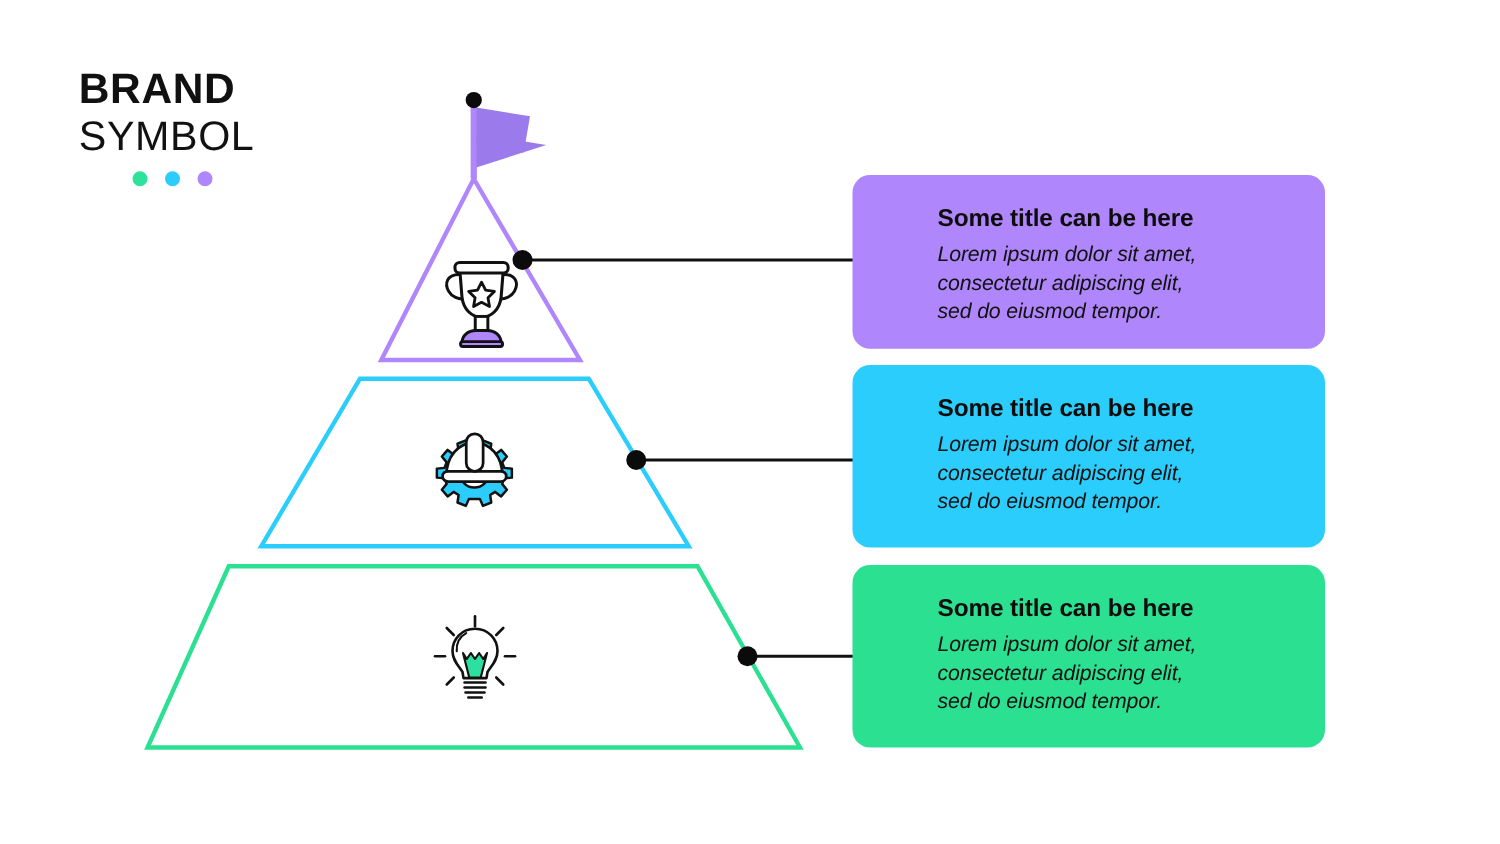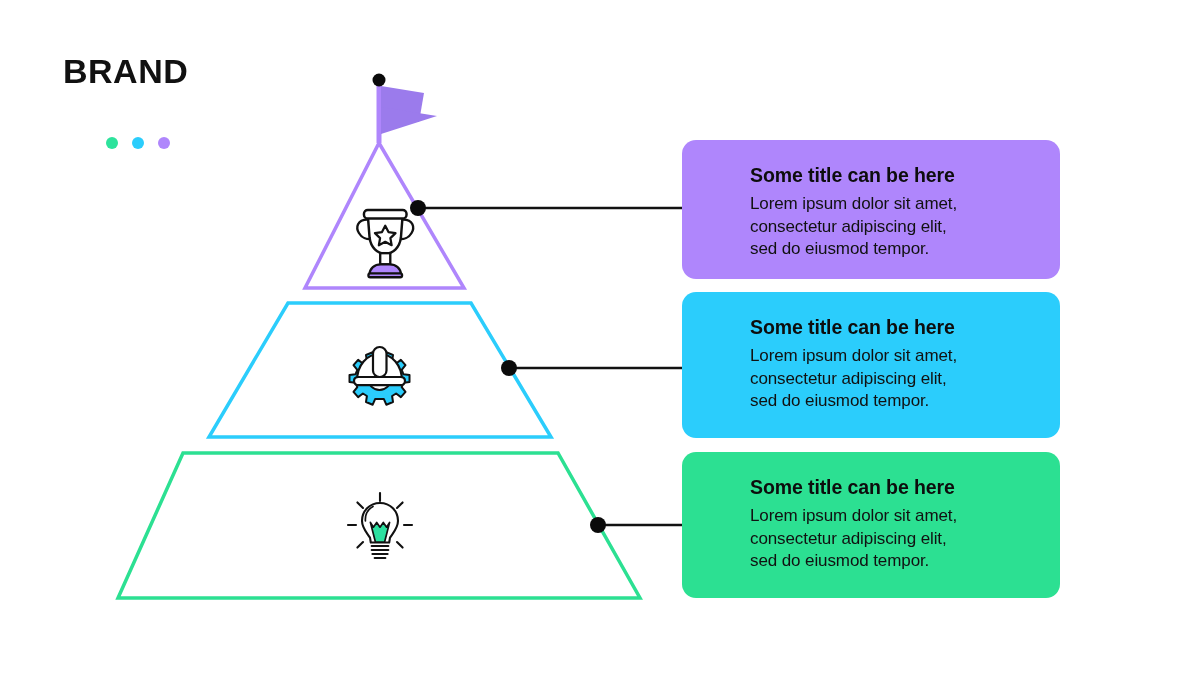--- a/index.html
+++ b/index.html
@@ -86,29 +86,30 @@
     letter-spacing: -0.1px;
   }
   .card-body {
     font-size: 17px;
     font-weight: 400;
     color: #111111;
     line-height: 22.5px;
     margin: 0;
     letter-spacing: -0.1px;
   }
-  .card-body span { display: block; }
+  .card-body span { display: block; font-style: italic; }
 </style>
 </head>
 <body>
 
 <div id="stage">
 
   <div id="brand">
     <p id="brand-line1">BRAND</p>
+    <p id="brand-line2">SYMBOL</p>
     <div id="brand-dots">
       <span class="brand-dot" style="background: rgb(45, 227, 156);"></span>
       <span class="brand-dot" style="background: rgb(43, 205, 252);"></span>
       <span class="brand-dot" style="background: rgb(175, 134, 252);"></span>
     </div>
   </div>
 
   <svg id="pyramid-svg" width="1200" height="675" viewBox="0 0 1200 675">
 
     <g>

